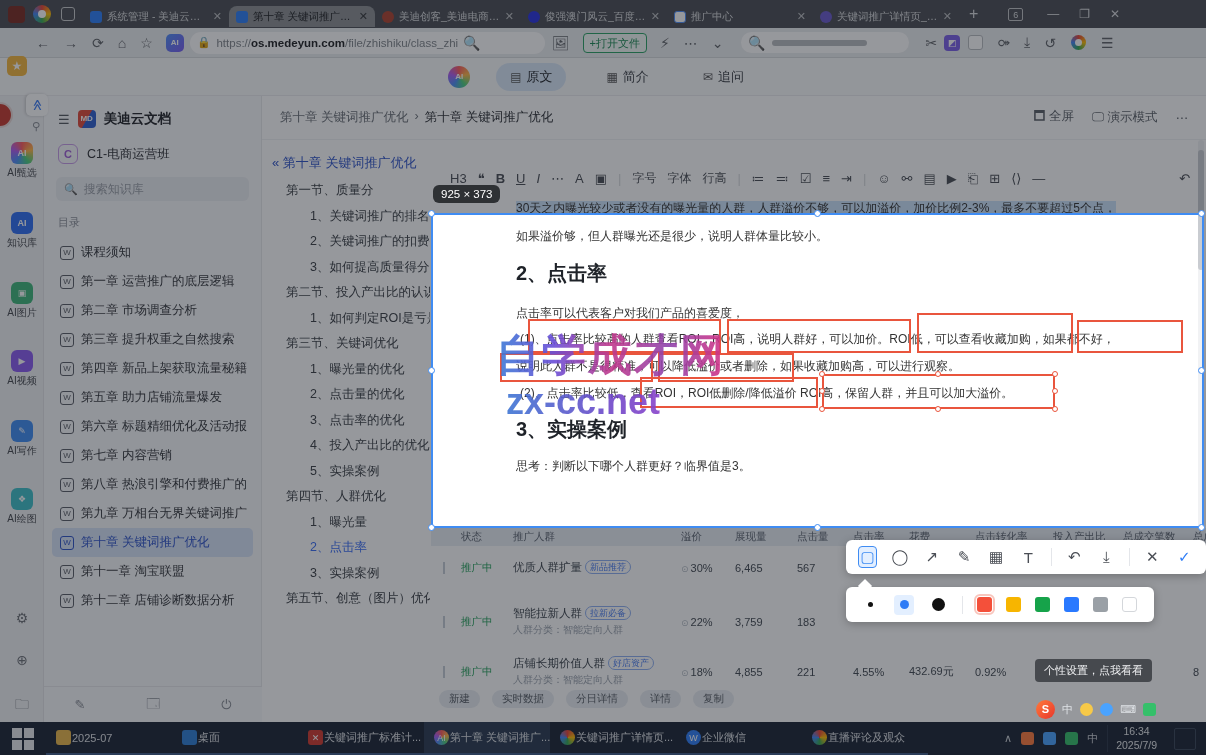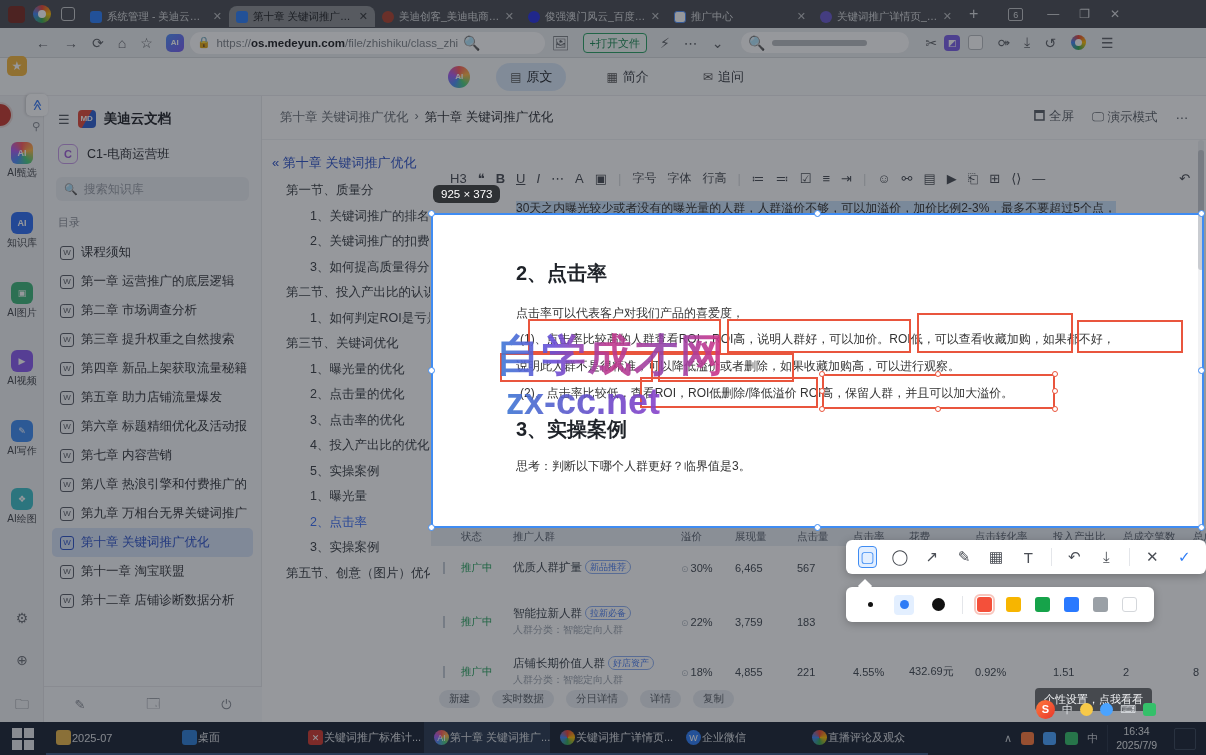--- a/index.html
+++ b/index.html
@@ -122,21 +122,21 @@
 .notch{position:absolute;left:14px;top:-6px;width:10px;height:10px;background:#fff;transform:rotate(45deg)}
 .dot{border-radius:50%;background:#111}
 .dot.s{width:5px;height:5px}
 .dot.m{width:9px;height:9px;background:#2e7cf6}
 .dot.l{width:13px;height:13px}
 .dotwrap{width:20px;height:20px;display:flex;align-items:center;justify-content:center;border-radius:4px}
 .dotwrap.on{background:#e3efff}
 .sq{width:15px;height:15px;border-radius:3px}
 .sq.on{outline:2px solid #f8c6bd;outline-offset:1px}
 
-#tip{left:1035px;top:688px;background:#46494e;color:#f2f3f5;font-size:11px;padding:4px 9px;border-radius:4px;z-index:70;white-space:nowrap}
+#tip{left:1035px;top:659px;background:#46494e;color:#f2f3f5;font-size:11px;padding:4px 9px;border-radius:4px;z-index:70;white-space:nowrap}
 #imebar{left:1036px;top:698px;height:22px;display:flex;align-items:center;gap:7px;z-index:70}
 .slogo{width:19px;height:19px;border-radius:50%;background:linear-gradient(135deg,#ff7a3c,#e8372c);color:#fff;font-weight:bold;font-size:11px;text-align:center;line-height:19px}
 .imeico{font-size:11px;color:#dfe2e6}
 .imedot{width:13px;height:13px;border-radius:3px}
 
 #taskbar{left:0;top:722px;width:1206px;height:33px;background:#1b2433;display:flex;align-items:center;z-index:40}
 .startbtn{width:26px;height:26px;margin:0 10px;display:grid;grid-template-columns:10px 10px;grid-template-rows:10px 10px;gap:2px;place-content:center}
 .startbtn i{background:#e8eaed}
 .tbitem{height:33px;display:flex;align-items:center;gap:1px;padding:0 10px;width:126px;color:#dde0e5;font-size:11px;border-bottom:2px solid #3c5a86;white-space:nowrap;overflow:hidden}
 .tbitem.on{background:#2b3a50}
@@ -367,20 +367,21 @@
     <div class="tocitem l2">2、关键词推广的扣费公式</div>
     <div class="tocitem l2">3、如何提高质量得分</div>
     <div class="tocitem l1">第二节、投入产出比的认识</div>
     <div class="tocitem l2">1、如何判定ROI是亏是赚</div>
     <div class="tocitem l1">第三节、关键词优化</div>
     <div class="tocitem l2">1、曝光量的优化</div>
     <div class="tocitem l2">2、点击量的优化</div>
     <div class="tocitem l2">3、点击率的优化</div>
     <div class="tocitem l2">4、投入产出比的优化（观察7天/15</div>
     <div class="tocitem l2">5、实操案例</div>
+    <div class="tocitem l1">第四节、人群优化</div>
     <div class="tocitem l2">1、曝光量</div>
     <div class="tocitem l2 on">2、点击率</div>
     <div class="tocitem l2">3、实操案例</div>
     <div class="tocitem l1">第五节、创意（图片）优化</div>
   </div>
 </div>
 
 <div class="abs" id="main">
   <div id="edbar">
     <span>H3</span>
@@ -406,20 +407,21 @@
     <span>⚯</span>
     <span>▤</span>
     <span>▶</span>
     <span>⎗</span>
     <span>⊞</span>
     <span>⟨⟩</span>
     <span>—</span>
     <span style="margin-left:auto">↶</span>
   </div>
   <div class="para" style="left:86px;top:60px"><span class="hl">30天之内曝光较少或者没有的曝光量的人群，人群溢价不够，可以加溢价，加价比例2-3%，最多不要超过5个点，</span></div>
+  <div class="para" style="left:86px;top:88px">如果溢价够，但人群曝光还是很少，说明人群体量比较小。</div>
   <div class="para h2" style="left:86px;top:120px">2、点击率</div>
   <div class="para" style="left:86px;top:165px">点击率可以代表客户对我们产品的喜爱度，</div>
   <div class="para" style="left:90px;top:191px">(1)、点击率比较高的人群查看ROI，ROI高，说明人群好，可以加价。ROI低，可以查看收藏加购，如果都不好，</div>
   <div class="para" style="left:86px;top:218px">说明此人群不是很精准，可以降低溢价或者删除，如果收藏加购高，可以进行观察。</div>
   <div class="para" style="left:90px;top:245px">(2)、点击率比较低，查看ROI，ROI低删除/降低溢价 ROI高，保留人群，并且可以加大溢价。</div>
   <div class="para h2" style="left:86px;top:276px">3、实操案例</div>
   <div class="para" style="left:86px;top:318px">思考：判断以下哪个人群更好？临界值是3。</div>
   <div class="scrollbar"></div>
   <div class="scrollthumb"></div>
 </div>

